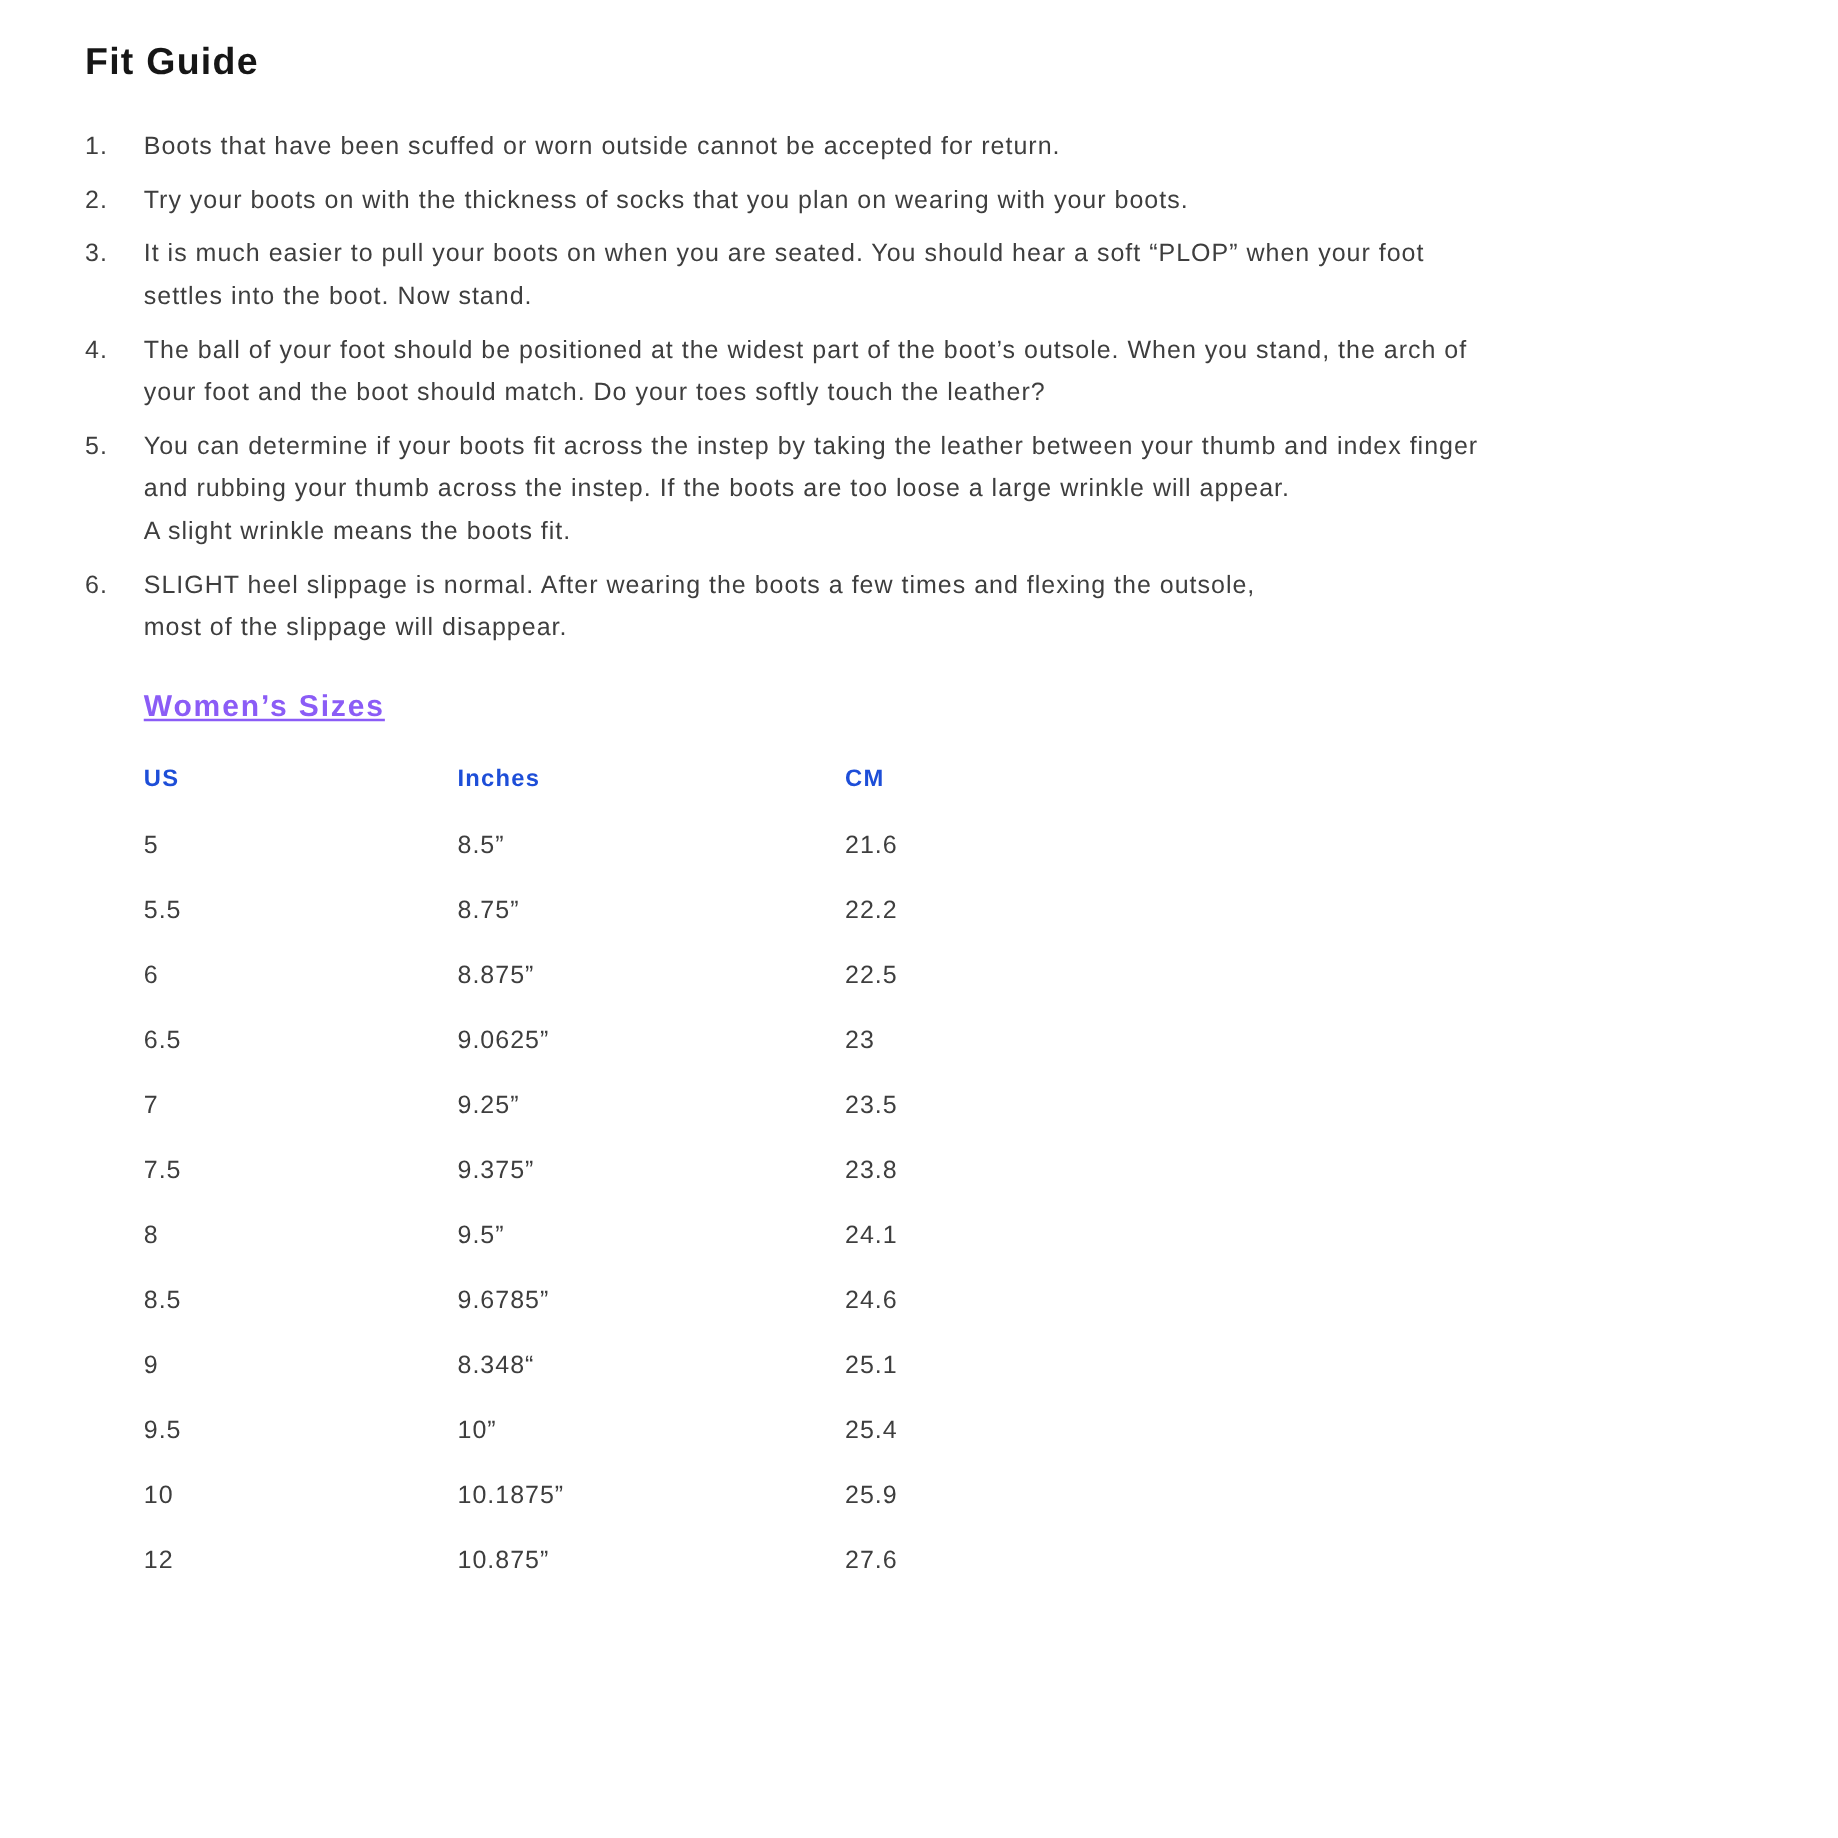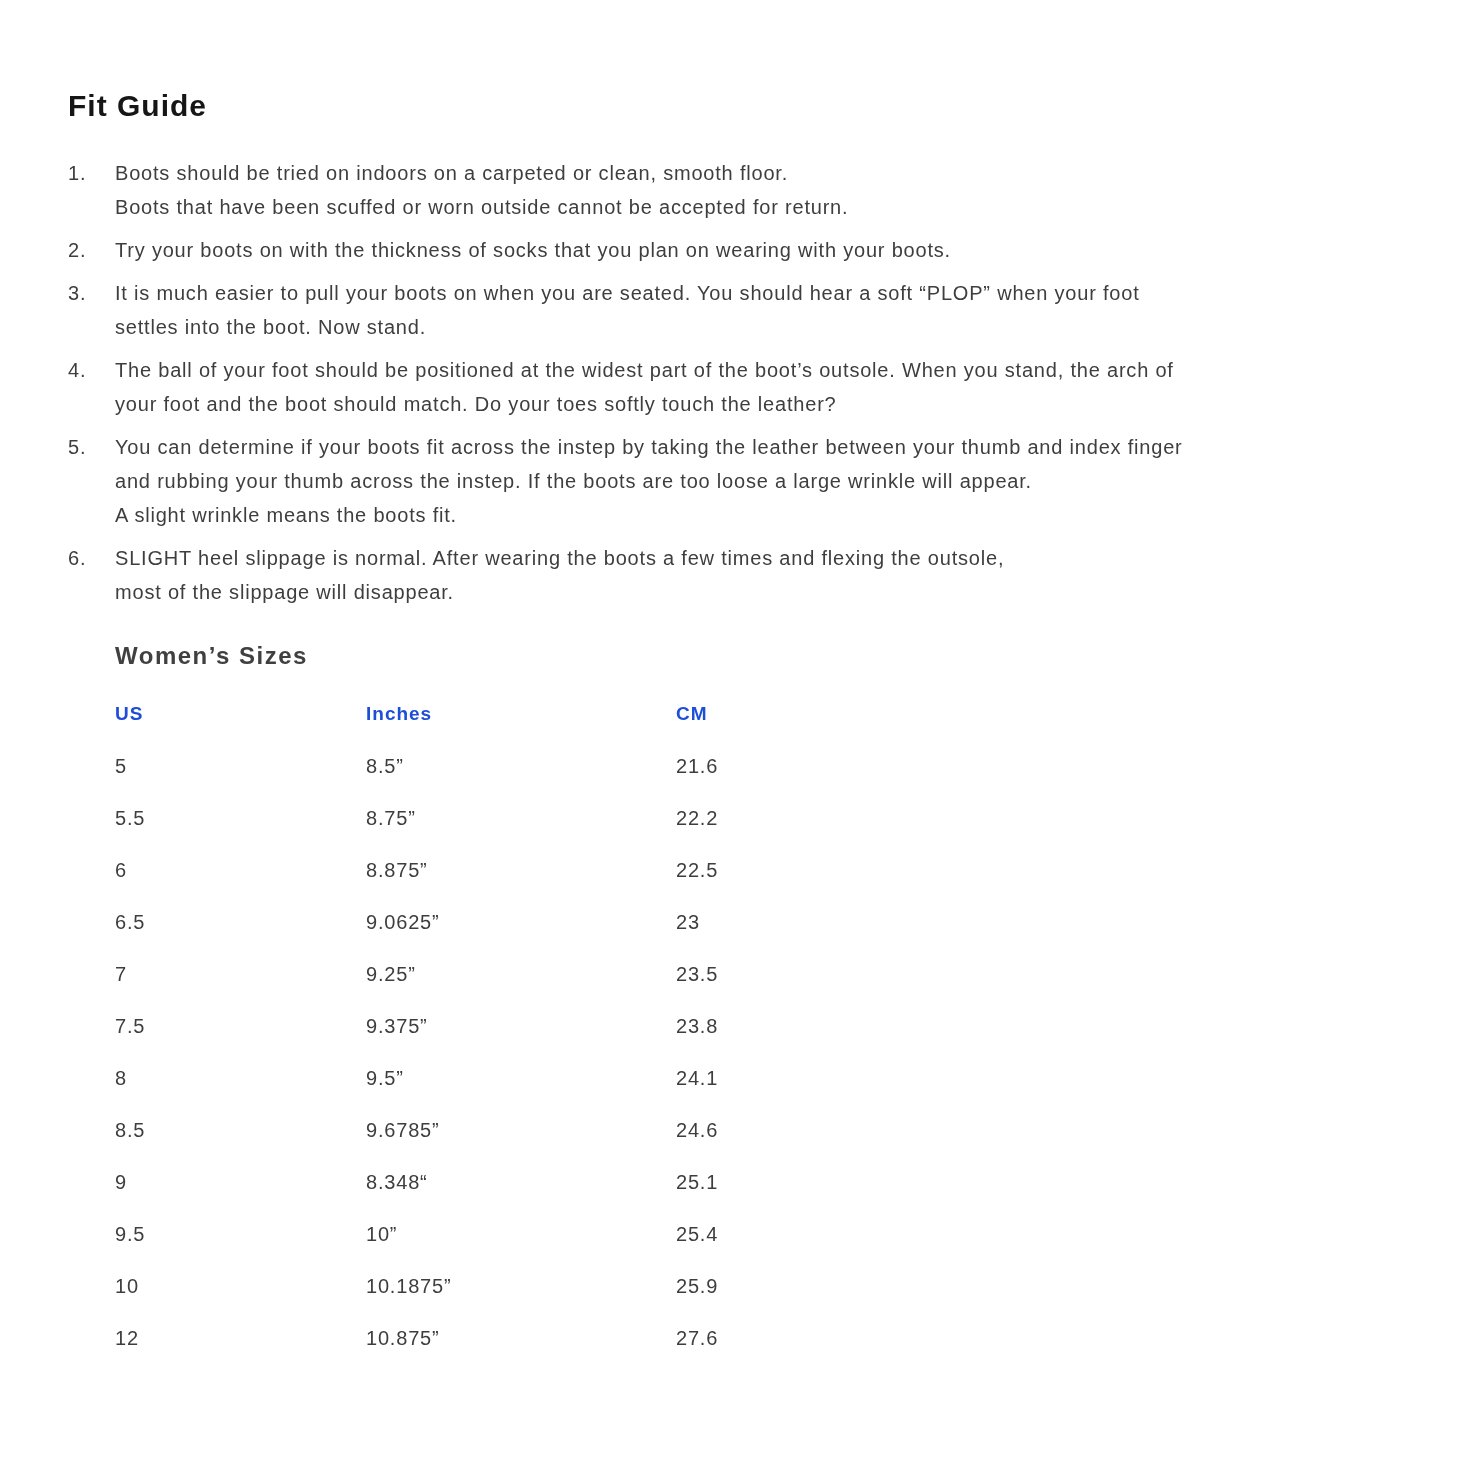--- a/index.html
+++ b/index.html
@@ -6,21 +6,21 @@
     margin: 0;
     padding: 0;
     background: #ffffff;
   }
   .page {
     position: relative;
     width: 1470px;
     height: 1468px;
     background: #ffffff;
     box-sizing: border-box;
-    padding: 88px 40px 0 68px;
+    padding: 32px 40px 0 68px;
     font-family: "Liberation Sans", sans-serif;
     color: #3e3e3e;
     overflow: hidden;
   }
   h1.page-title {
     margin: 0;
     font-size: 30px;
     line-height: 36px;
     font-weight: bold;
     color: #161616;
@@ -48,22 +48,23 @@
     white-space: nowrap;
   }
   .sizes-section {
     margin-top: 32px;
   }
   h2.sizes-heading {
     margin: 0 0 17px 47px;
     font-size: 24px;
     line-height: 30px;
     font-weight: bold;
-    color: #404040;
+    color: #8b5cf6;
     letter-spacing: 1.5px;
+    text-decoration: underline;
   }
   table.sizes-table {
     margin-left: 47px;
     border-collapse: collapse;
     border: none;
   }
   table.sizes-table th,
   table.sizes-table td {
     height: 52px;
     padding: 0;
@@ -91,21 +92,20 @@
 <body>
 
 <div class="page">
 
   <h1 class="page-title">Fit Guide</h1>
 
   <ol class="instructions">
       <li>
         <span class="num">1.</span>
         <span class="item-lines">
-          <span class="line">Boots should be tried on indoors on a carpeted or clean, smooth floor.</span>
           <span class="line">Boots that have been scuffed or worn outside cannot be accepted for return.</span>
         </span>
       </li>
       <li>
         <span class="num">2.</span>
         <span class="item-lines">
           <span class="line">Try your boots on with the thickness of socks that you plan on wearing with your boots.</span>
         </span>
       </li>
       <li>

